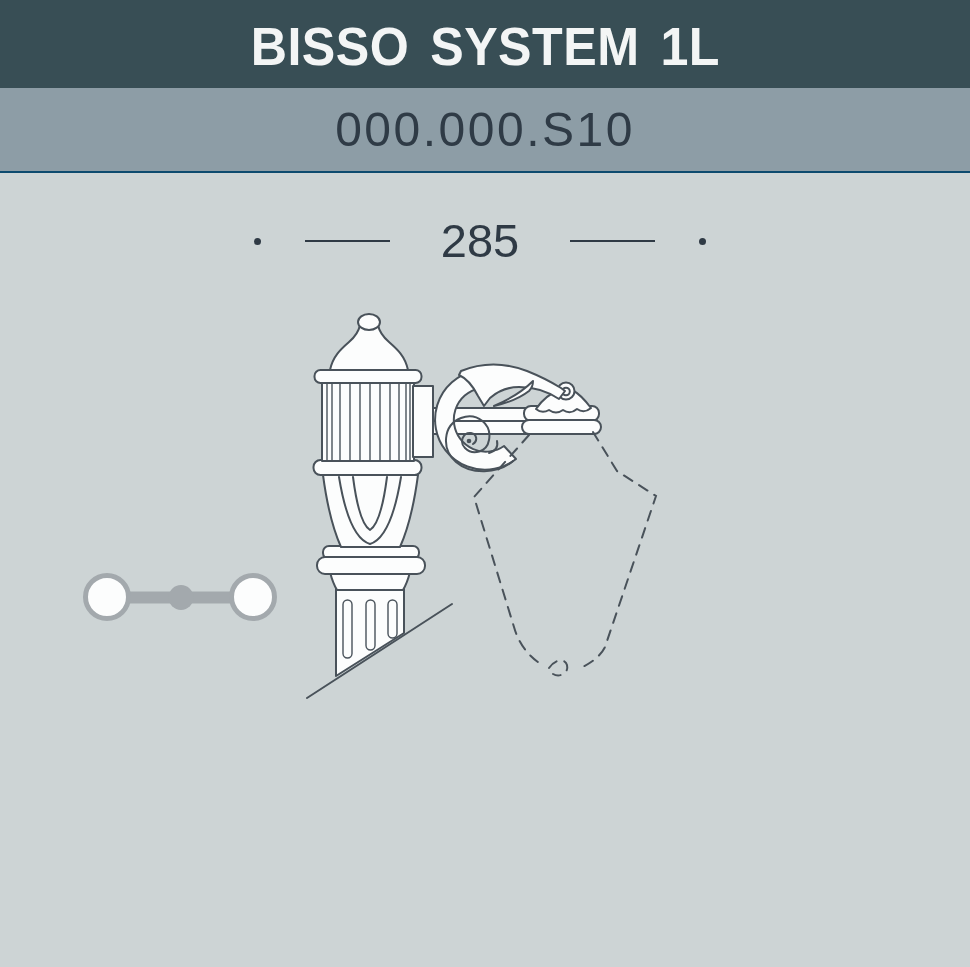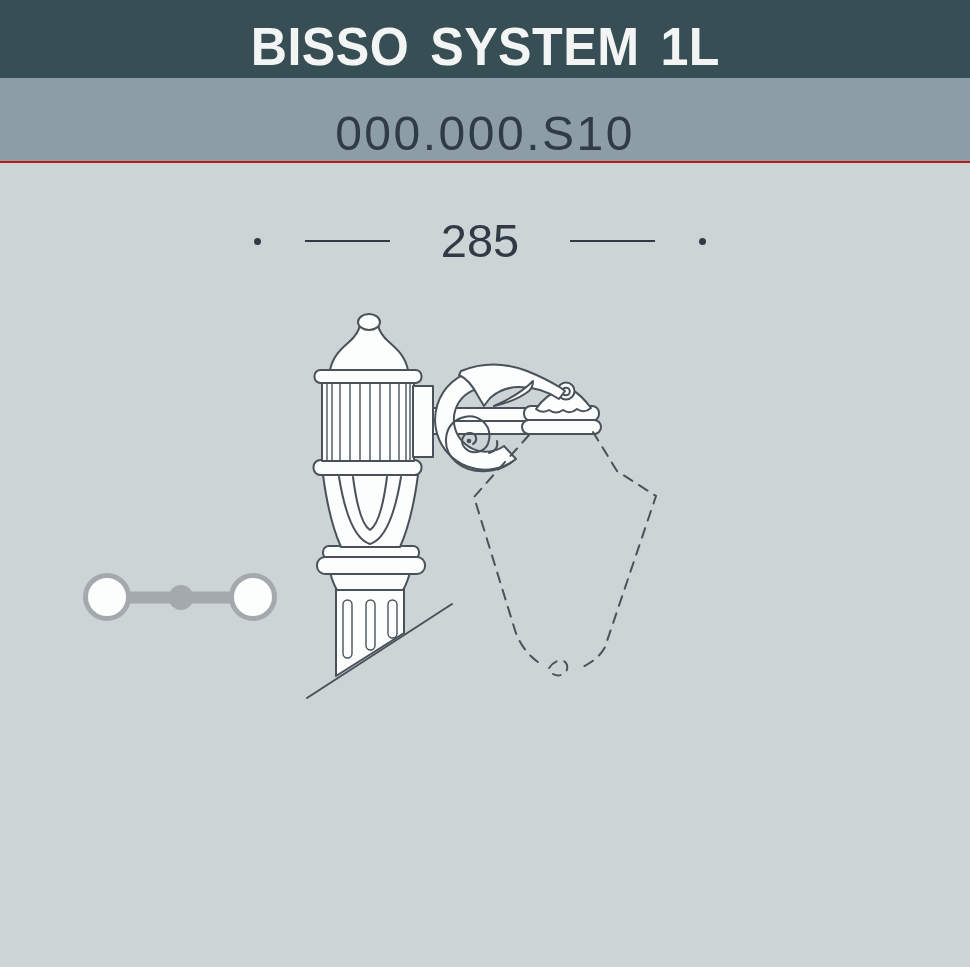--- a/index.html
+++ b/index.html
@@ -14,24 +14,24 @@
     position:absolute;left:0;top:0;width:970px;height:92px;
     background:var(--header-bg,#384e55);
     display:flex;align-items:center;justify-content:center;
   }
   .band-title .title{
     color:var(--title-color,#f3f5f5);
     font-size:54px;font-weight:800;letter-spacing:.5px;word-spacing:7px;
     transform:scaleX(.93);transform-origin:center;white-space:nowrap;
   }
   .band-code{
-    position:absolute;left:0;top:78px;width:970px;height:85px;
+    position:absolute;left:0;top:88px;width:970px;height:85px;
     background:var(--code-bg,#8d9da6);
-    border-bottom:2px solid #b91c1c;box-sizing:border-box;
-    display:flex;align-items:flex-end;justify-content:center;
+    border-bottom:2px solid #0c4a6e;box-sizing:border-box;
+    display:flex;align-items:center;justify-content:center;
   }
   .band-code .code{
     color:var(--code-color,#2f3b46);
     font-size:48px;font-weight:300;letter-spacing:2.5px;white-space:nowrap;
   }
   
   .main{position:absolute;left:0;top:163px;width:970px;height:804px;}
   
   .dimension{
     position:absolute;left:254px;top:52px;width:452px;height:52px;

